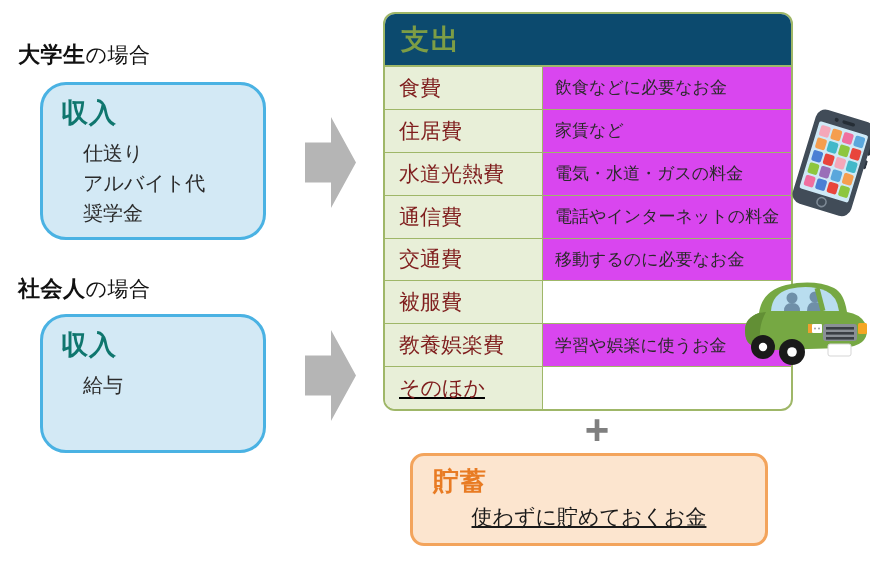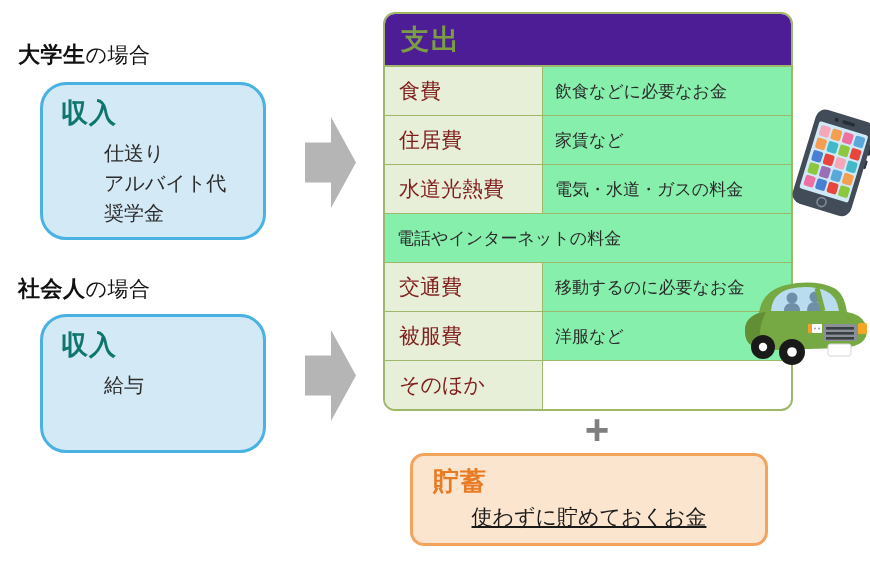--- a/index.html
+++ b/index.html
@@ -27,58 +27,58 @@
     border-radius: 26px;
     padding: 10px 0 0 18px;
   }
   #income-box-student { top: 82px;  height: 158px; }
   #income-box-adult   { top: 314px; height: 139px; }
   .income-title {
     font-size: 27px; font-weight: bold; color: #0f766e; letter-spacing: 1px;
   }
   .income-items { margin: 7px 0 0 22px; list-style: none; }
   .income-items li {
-    font-size: 20px; color: #2b2b2b; line-height: 30px; white-space: nowrap; margin-left: 21px;
+    font-size: 20px; color: #2b2b2b; line-height: 30px; white-space: nowrap;
   }
 
   
   .block-arrow {
     position: absolute; left: 305px; width: 51px; height: 91px;
     background: #b5b5b5;
     clip-path: polygon(0% 28%, 51% 28%, 51% 0%, 100% 50%, 51% 100%, 51% 72%, 0% 72%);
   }
   #arrow-student { top: 117px; }
   #arrow-adult   { top: 330px; }
 
   
   .expense-table {
     position: absolute; left: 383px; top: 12px; width: 410px; height: 399px;
     border: 2px solid #9fb768; border-radius: 12px;
     overflow: hidden; background: #fff;
     display: flex; flex-direction: column;
   }
   .expense-header {
-    height: 53px; background: #4c1d95;
+    height: 53px; background: #0c4a6e;
     border-bottom: 2px solid #9fb768;
     display: flex; align-items: center; padding-left: 16px;
     flex: 0 0 auto;
   }
   .expense-title {
     font-size: 28px; font-weight: bold; color: #7d9d45; letter-spacing: 2px;
   }
   .expense-row { flex: 1 1 0; display: flex; border-bottom: 1.5px solid #9fb768; }
-  .expense-row:last-child { border-bottom: none; }
+  .expense-row:last-child { border-bottom: none; text-decoration: underline; }
   .expense-label {
     flex: 0 0 158px; background: #e8efd8;
     border-right: 1.5px solid #9fb768;
     display: flex; align-items: center; padding-left: 14px;
     font-size: 21px; color: #7f1d1d; white-space: nowrap;
   }
   .expense-desc {
-    flex: 1; background: #86efac;
+    flex: 1; background: #d946ef;
     display: flex; align-items: center; padding-left: 12px;
     font-size: 17px; color: #2b2b2b; white-space: nowrap;
   }
 
   
   .plus-sign {
     position: absolute; left: 567px; top: 405px; width: 60px; height: 50px;
     font-size: 42px; font-weight: bold; color: #7f7f7f;
     text-align: center; line-height: 50px;
   }
@@ -142,29 +142,33 @@
     </div>
     <div class="expense-row">
       <div class="expense-label">住居費</div>
       <div class="expense-desc">家賃など</div>
     </div>
     <div class="expense-row">
       <div class="expense-label">水道光熱費</div>
       <div class="expense-desc">電気・水道・ガスの料金</div>
     </div>
     <div class="expense-row">
+      <div class="expense-label">通信費</div>
       <div class="expense-desc">電話やインターネットの料金</div>
     </div>
     <div class="expense-row">
       <div class="expense-label">交通費</div>
       <div class="expense-desc">移動するのに必要なお金</div>
     </div>
     <div class="expense-row">
       <div class="expense-label">被服費</div>
-      <div class="expense-desc">洋服など</div>
+    </div>
+    <div class="expense-row">
+      <div class="expense-label">教養娯楽費</div>
+      <div class="expense-desc">学習や娯楽に使うお金</div>
     </div>
     <div class="expense-row">
       <div class="expense-label">そのほか</div>
     </div>
   </div>
 
   <div class="plus-sign">+</div>
 
   <div class="savings-box">
     <div class="savings-title">貯蓄</div>

